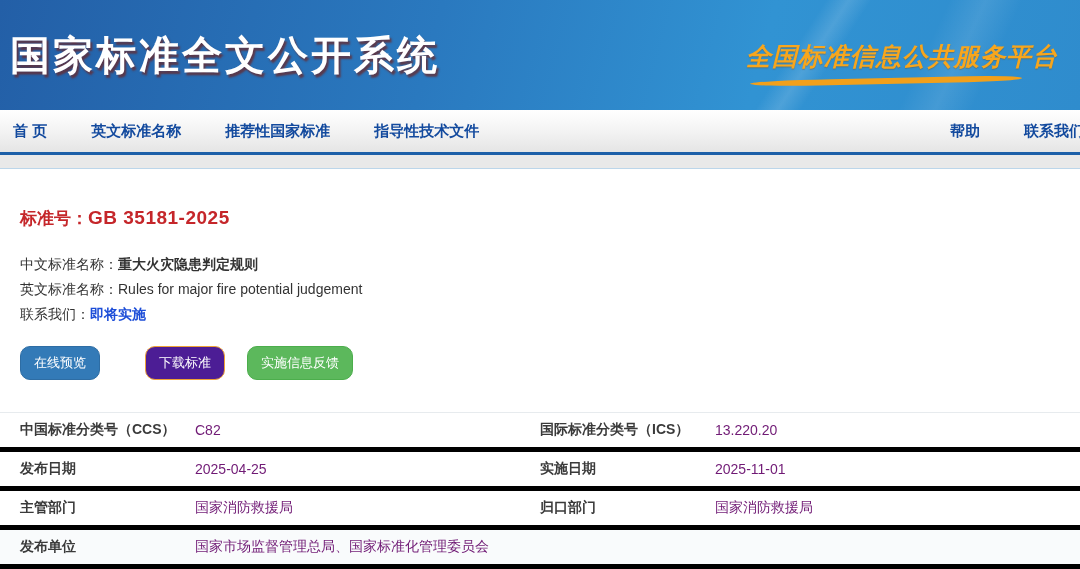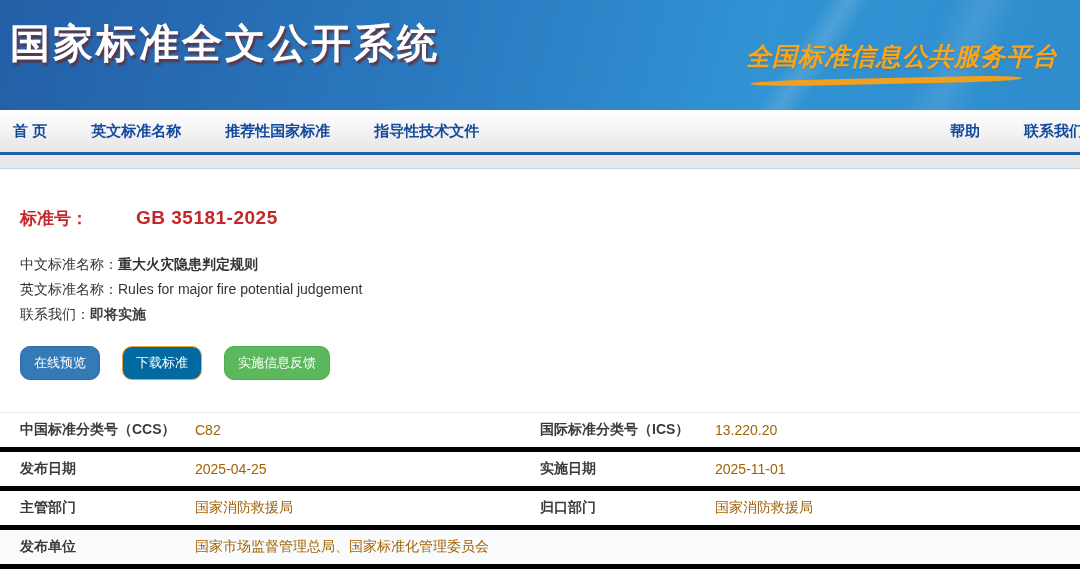--- a/index.html
+++ b/index.html
@@ -27,21 +27,21 @@
   }
   .banner::after {
     content: "";
     position: absolute;
     top: -40px; right: -40px;
     width: 520px; height: 200px;
     background: linear-gradient(115deg, rgba(255,255,255,0) 60%, rgba(255,255,255,.10) 66%, rgba(255,255,255,0) 72%);
   }
   .site-title {
     position: absolute;
-    left: 10px; top: 16px;
+    left: 10px; top: 28px;
     color: #fff;
     font-size: 40px;
     font-weight: bold;
     letter-spacing: 3px;
     text-shadow: 2px 3px 2px rgba(108, 38, 38, 0.75);
     z-index: 2;
   }
   .platform-logo {
     position: absolute;
     right: 22px; top: 40px;
@@ -99,57 +99,57 @@
   .content { background: #fff; height: 352px; }
 
   .std-no-line {
     padding: 38px 20px 0;
     color: #c5262a;
     font-weight: bold;
     font-size: 17px;
     display: flex;
     align-items: baseline;
   }
-  .std-no-line .std-no-value { font-size: 19px; letter-spacing: .5px; margin-left: 48px; }
+  .std-no-line .std-no-value { font-size: 19px; letter-spacing: .5px; }
 
   .fields { padding: 26px 20px 0; font-size: 14px; color: #333; }
   .field-row { display: flex; align-items: baseline; height: 25px; }
   .field-label { color: #333; white-space: nowrap; }
   .field-value { color: #333; }
   .field-value.bold { font-weight: bold; }
-  .field-value.status { font-weight: bold; color: #404040; }
+  .field-value.status { font-weight: bold; color: #1d4ed8; }
 
   .buttons { padding: 15px 20px 0; display: flex; gap: 22px; }
   .btn {
     border: 1px solid transparent;
     border-radius: 10px;
     color: #fff;
     font-size: 13px;
     font-family: "Liberation Sans", sans-serif;
     padding: 7px 13px;
     cursor: pointer;
     white-space: nowrap;
   }
   .btn-primary { background: #337ab7; border-color: #2e6da4; }
-  .btn-warning { background: #0369a1; border-color: #eea236; }
+  .btn-warning { background: #4c1d95; border-color: #eea236; margin-left: 23px; }
   .btn-success { background: #5cb85c; border-color: #4cae4c; }
 
   .info-table { margin-top: 32px; border-top: 1px solid #e7ebee; font-size: 14px; }
   .info-row {
     display: flex;
     height: 39px;
     border-bottom: 5px solid #000000;
     padding-left: 20px;
   }
   .info-row.tinted { background: #f9fbfc; }
   .cell { display: flex; align-items: center; }
   .cell.left { flex: 0 0 520px; }
   .cell.right { flex: 1; }
   .cell-label { width: 175px; font-weight: bold; color: #3a3a3a; white-space: nowrap; }
-  .cell-value { color: #a16207; white-space: nowrap; }
+  .cell-value { color: #701a75; white-space: nowrap; }
 </style>
 </head>
 <body>
 
 <div class="banner">
   <div class="site-title">国家标准全文公开系统</div>
   <div class="platform-logo">
     <div class="logo-text">全国标准信息公共服务平台</div>
     <div class="logo-underline"></div>
   </div>

